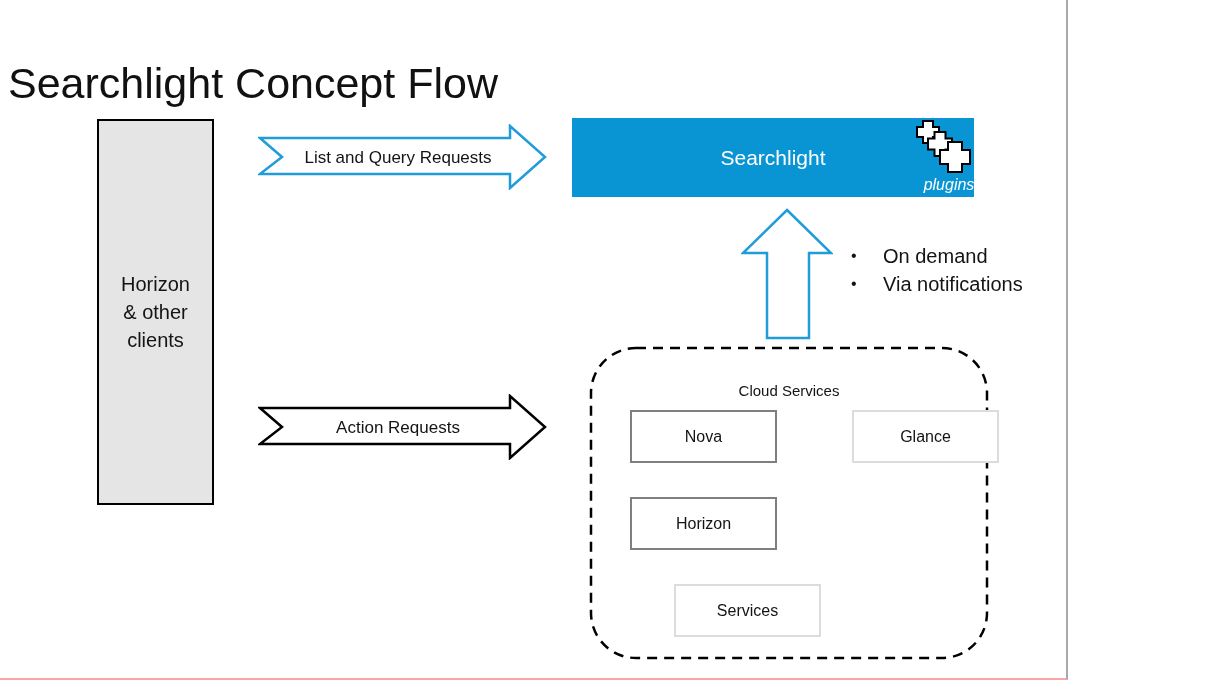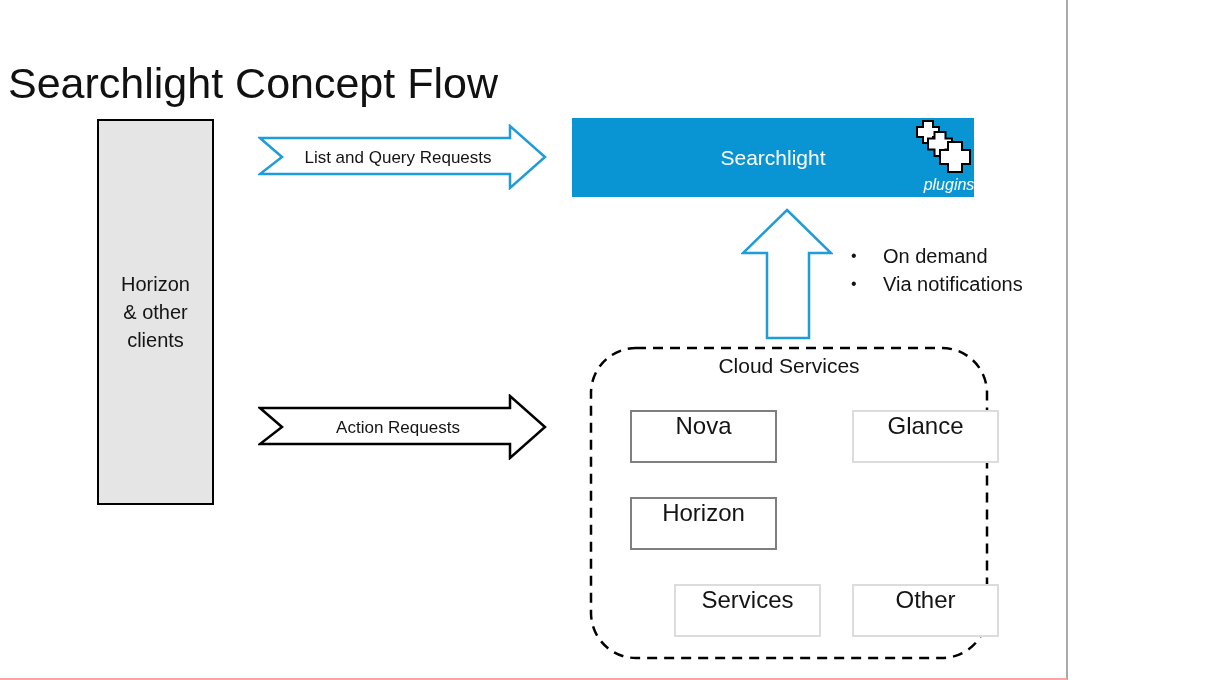--- a/index.html
+++ b/index.html
@@ -42,27 +42,27 @@
     text-align:center;color:#fff;font-size:16px;font-style:italic;
   }
   .resources{
     position:absolute;left:845px;top:242px;
     font-size:20px;line-height:28px;
   }
   .res-item{display:flex;}
   .res-bullet{width:14px;font-size:16px;padding-left:6px;padding-right:18px;}
   .cloud-border{position:absolute;left:589px;top:346px;}
   .cloud-title{
-    position:absolute;left:589px;top:354px;width:400px;
-    text-align:center;font-size:21px;
+    position:absolute;left:589px;top:382px;width:400px;
+    text-align:center;font-size:15px;
   }
   .svc{
     position:absolute;width:147px;height:53px;box-sizing:border-box;
-    background:#fff;display:flex;align-items:flex-start;justify-content:center;
-    font-size:24px;
+    background:#fff;display:flex;align-items:center;justify-content:center;
+    font-size:16px;
   }
   .svc-dark{border:2px solid #7f7f7f;}
   .svc-light{border:2px solid #dcdcdc;margin-left:44px;}
   .svc-r1{top:410px;} .svc-r2{top:497px;} .svc-r3{top:584px;}
   .svc-c1{left:630px;} .svc-c2{left:808px;}
 </style>
 </head>
 <body>
 
 <div class="slide">
@@ -123,17 +123,14 @@
     </div>
   <div class="svc svc-light svc-r1 svc-c2">
       <span>Glance</span>
     </div>
   <div class="svc svc-dark  svc-r2 svc-c1">
       <span>Horizon</span>
     </div>
   <div class="svc svc-light svc-r3 svc-c1">
       <span>Services</span>
     </div>
-  <div class="svc svc-light svc-r3 svc-c2">
-      <span>Other</span>
-    </div>
 
 </div>
 
 </body></html>

